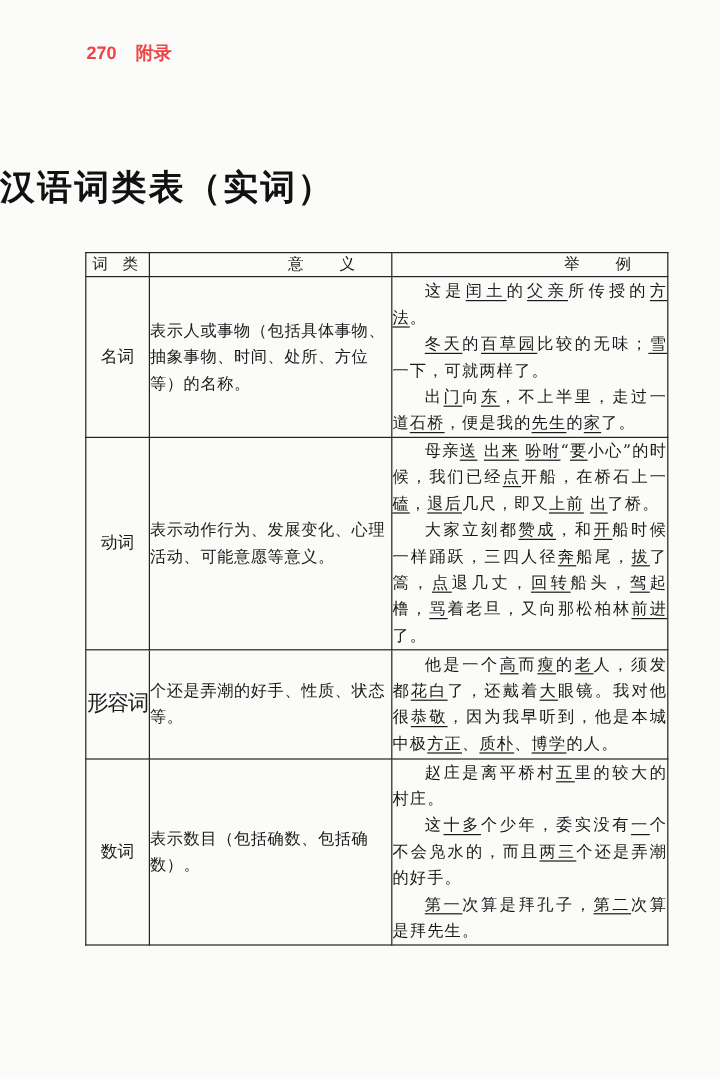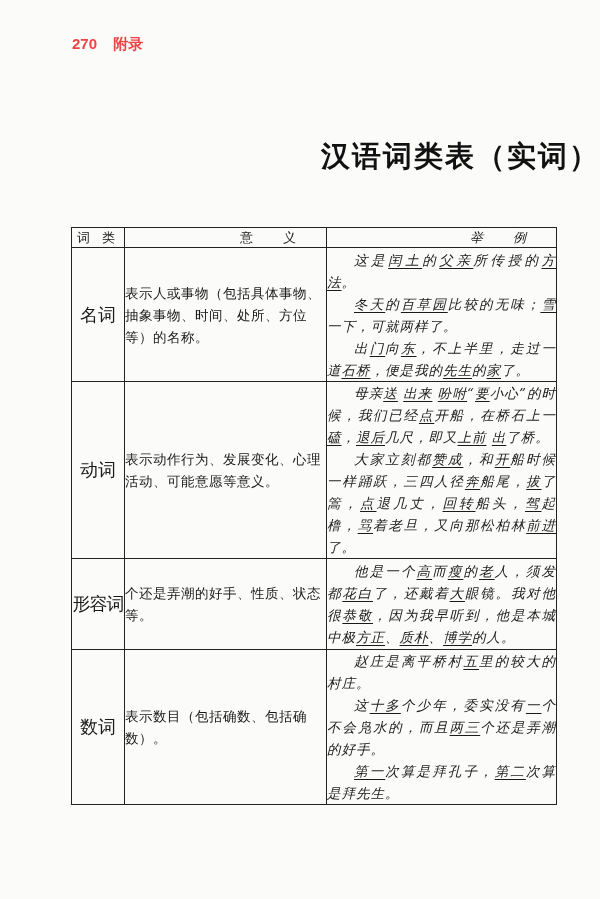--- a/index.html
+++ b/index.html
@@ -9,42 +9,42 @@
     font-family: "DejaVu Serif", "Liberation Serif", serif;
     color:#1a1a1a;
   }
   .page-header {
     position:absolute; left:72px; top:35px;
     font-family: "Liberation Sans", "DejaVu Sans", sans-serif;
     font-weight:bold; font-size:15px; color:#ef4444;
   }
   .page-header .num { margin-right:12px; }
   .title {
-    position:absolute; left:0; width:600px; top:137px; text-align:right;
+    position:absolute; left:0; width:600px; top:137px; text-align:left;
     font-family: "DejaVu Sans", "Liberation Sans", sans-serif;
     font-weight:bold; font-size:29px; letter-spacing:2px; color:#111;
   }
   table.wc {
-    position:absolute; left:71px; top:227px;
+    position:absolute; left:71px; top:210px;
     border-collapse:collapse; table-layout:fixed;
     width:484px;
     font-size:13.5px; line-height:22px;
   }
   table.wc td, table.wc th {
     border:1.2px solid #222; padding:0; vertical-align:middle;
   }
   table.wc th {
     height:19px; font-weight:normal; font-size:13px; line-height:18px;
   }
   .c1 { width:52px; text-align:center; }
   .c2 { width:201px; }
-  .c3 { width:229px;font-style:italic; }
+  .c3 { width:229px; }
   th.c2, th.c3 { text-align:right; letter-spacing:30px; }
   th.c1 { letter-spacing:4px; }
-  td.c1 { font-size:18px; }
+  td.c1 { font-size:14px; }
   td.c1.narrow { font-size:18px; letter-spacing:-1px; }
   td.c2 { padding:0 4px 0 6px; letter-spacing:0.5px; }
   td.c3 { padding:2px 4px 2px 5px; letter-spacing:1px; vertical-align:top;margin-top:44px; }
   td.c3 p { margin:0; text-indent:2em; text-align:justify; }
   u { text-decoration:underline; text-underline-offset:3px; text-decoration-thickness:1px; }
   .r1 { height:134px; }
   .r2 { height:172px; }
   .r3 { height:91px; }
   .r4 { height:153px; }
 </style>

